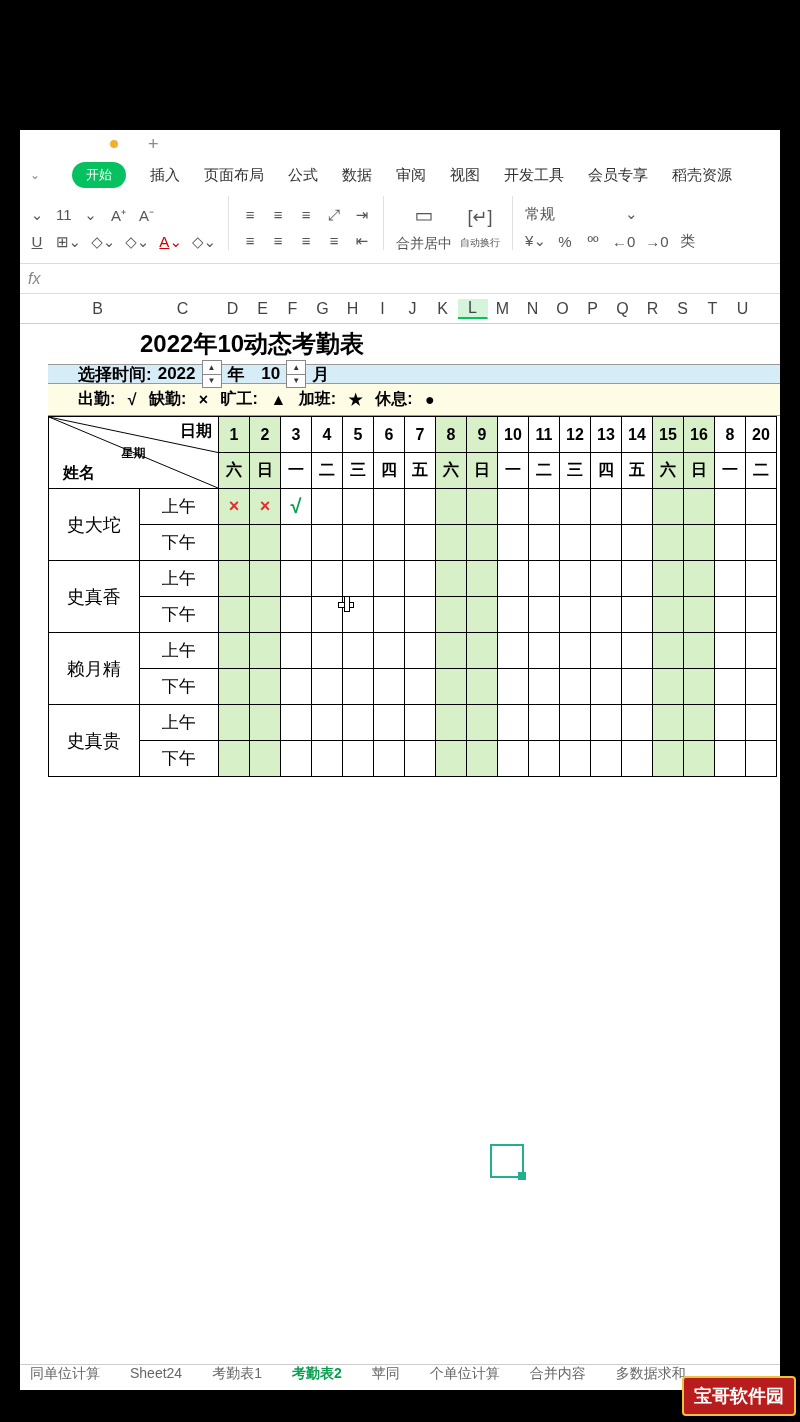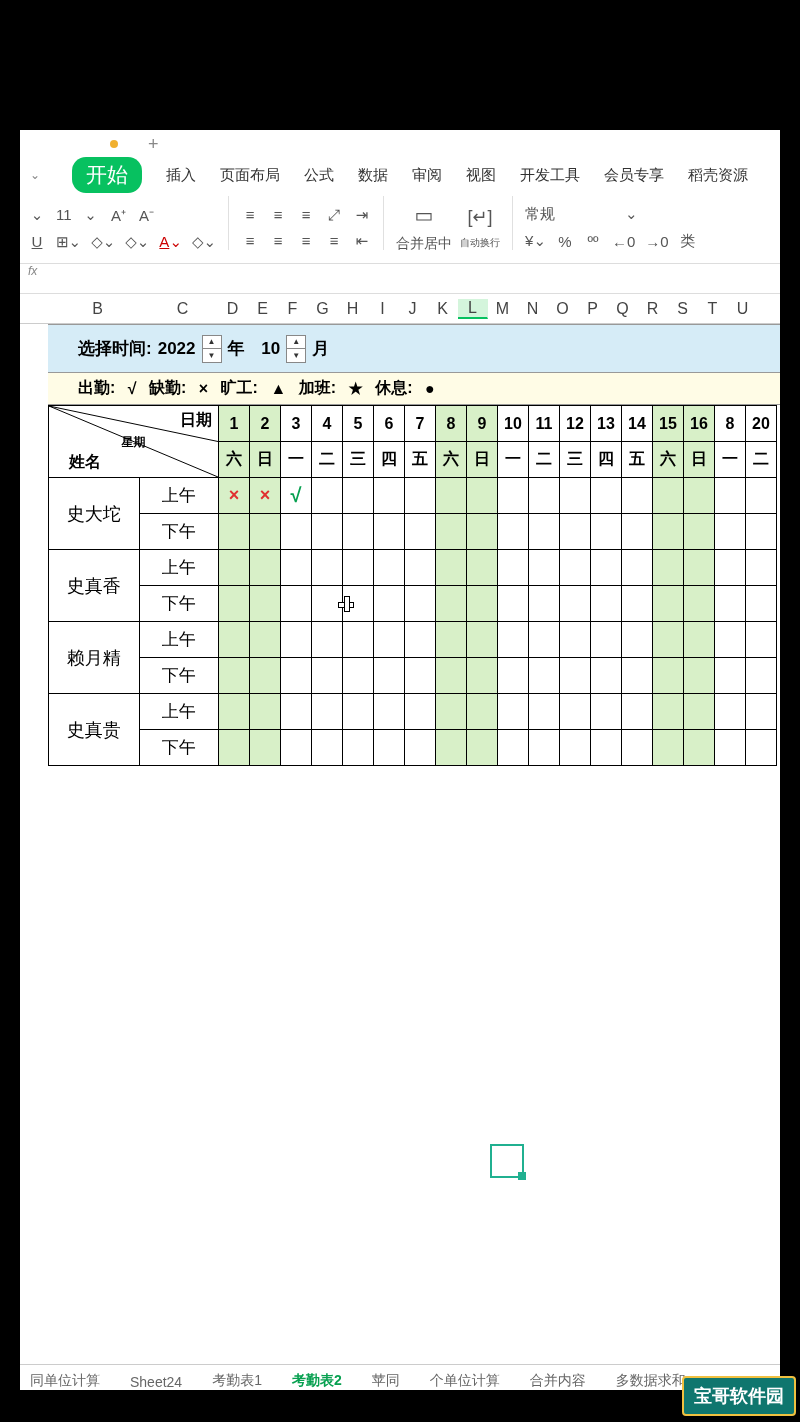--- a/index.html
+++ b/index.html
@@ -2,63 +2,63 @@
 <html><head>
 <meta charset="utf-8">
 <style>
 *{margin:0;padding:0;box-sizing:border-box;font-family:"Microsoft YaHei",Arial,sans-serif}
 body{background:#000;width:800px;height:1422px;overflow:hidden}
 .app{position:absolute;top:130px;left:20px;width:760px;height:1260px;background:#fff;overflow:hidden}
 .tabs-top{height:28px;display:flex;align-items:center;padding-left:90px;gap:30px}
 .dot{width:8px;height:8px;border-radius:50%;background:#f0b030}
 .plus{color:#888;font-size:18px;font-weight:300}
 .ribbon-tabs{height:34px;display:flex;align-items:center;gap:24px;padding-left:10px;font-size:15px;color:#333}
-.tab-start{background:#07c160;color:#fff;padding:4px 14px;border-radius:14px;font-size:21px}
+.tab-start{background:#07c160;color:#fff;padding:4px 14px;border-radius:14px;font-size:13px}
 .dd{color:#888;font-size:12px;margin-right:8px}
 .ribbon{height:72px;border-bottom:1px solid #ddd;padding:4px 8px;display:flex;align-items:flex-start;gap:8px;font-size:15px;color:#555;overflow:hidden}
 .rcol{display:flex;flex-direction:column;gap:8px;justify-content:center;height:100%}
 .rrow{display:flex;align-items:center;gap:10px;white-space:nowrap}
 .ic{display:inline-flex;align-items:center;justify-content:center;min-width:18px;color:#555}
 .sep{width:1px;height:54px;background:#e0e0e0;margin:0 4px}
-.fx-bar{height:30px;display:flex;align-items:flex-start;padding-left:8px;color:#888;font-style:italic;font-size:12px;border-bottom:1px solid #ddd}
+.fx-bar{height:30px;display:flex;align-items:center;padding-left:8px;color:#888;font-style:italic;font-size:16px;border-bottom:1px solid #ddd}
 .col-h{height:30px;display:flex;align-items:center;border-bottom:1px solid #ccc;font-size:16px;color:#444}
 .col-h div{text-align:center;border-right:1px solid transparent}
 .col-h .sel{background:#d4f5dc;border-bottom:2px solid #07c160}
 .sheet{position:relative}
 .title-row{height:40px;font-size:24px;font-weight:700;padding-left:120px;display:flex;align-items:center}
-.timesel{height:49px;background:#d6ecf7;display:flex;align-items:center;padding-left:30px;font-size:17px;font-weight:600;gap:6px;border-top:1px solid #999;border-bottom:1px solid #999;margin-left:28px}
+.timesel{height:20px;background:#d6ecf7;display:flex;align-items:center;padding-left:30px;font-size:17px;font-weight:600;gap:6px;border-top:1px solid #999;border-bottom:1px solid #999;margin-left:28px}
 .spinner{display:inline-flex;flex-direction:column;width:20px;height:28px;border:1px solid #888;background:#fff}
 .spinner span{flex:1;display:flex;align-items:center;justify-content:center;font-size:8px;color:#333;cursor:pointer}
 .spinner span:first-child{border-bottom:1px solid #888}
 .legend{height:32px;background:#fffce6;display:flex;align-items:center;padding-left:30px;font-size:16px;font-weight:600;gap:4px;border-bottom:1px solid #999;margin-left:28px}
 .grid{margin-left:28px;border-collapse:collapse}
 .grid td,.grid th{border:1px solid #000;text-align:center;font-size:16px;height:36px;padding:0}
 .grid .hdr{font-weight:600;background:#fff}
 .grid .diag{width:170px;position:relative;background:#fff}
 .grid .diag svg{position:absolute;top:0;left:0;width:100%;height:100%}
 .grid .diag .lab-date{position:absolute;top:4px;right:6px;font-size:16px;font-weight:600}
 .grid .diag .lab-week{position:absolute;top:28px;left:50%;transform:translateX(-50%);font-size:12px;font-weight:600}
-.grid .diag .lab-name{position:absolute;bottom:4px;left:20px;font-size:16px;font-weight:600}
+.grid .diag .lab-name{position:absolute;bottom:4px;left:14px;font-size:16px;font-weight:600}
 .grid .namecell{width:90px;font-size:18px;font-weight:500}
 .grid .apcell{width:79px;font-size:17px}
 .grid .dcell{width:31px}
 .grid .wk{background:#d8f0c8}
 .grid .x{color:#e03030;font-weight:700;font-size:18px}
 .grid .chk{color:#07a050;font-weight:700;font-size:20px}
 .cursor{position:absolute;width:16px;height:16px;pointer-events:none}
 .cursor::before,.cursor::after{content:"";position:absolute;background:#fff;border:1px solid #000}
 .cursor::before{width:14px;height:4px;top:6px;left:0}
 .cursor::after{width:4px;height:14px;top:0;left:6px}
 .bg-grid{position:absolute;top:490px;left:28px;right:0;bottom:28px;background-image:linear-gradient(#eee 1px,transparent 1px),linear-gradient(90deg,#eee 1px,transparent 1px);background-size:31px 36px}
 .subtitle{position:absolute;top:780px;left:180px;font-size:26px;font-weight:700;color:#1040c0}
 .sel-box{position:absolute;top:820px;left:470px;width:34px;height:34px;border:2px solid #20b090}
 .sel-box::after{content:"";position:absolute;right:-4px;bottom:-4px;width:8px;height:8px;background:#20b090}
-.sheet-tabs{position:absolute;bottom:0;left:0;right:0;height:26px;display:flex;align-items:flex-end;gap:30px;padding-left:10px;font-size:14px;color:#666;border-top:1px solid #ccc;background:#fff;overflow:hidden}
+.sheet-tabs{position:absolute;bottom:0;left:0;right:0;height:26px;display:flex;align-items:flex-start;gap:30px;padding-left:10px;font-size:14px;color:#666;border-top:1px solid #ccc;background:#fff;overflow:hidden}
 .sheet-tabs .act{color:#07a050;font-weight:600}
-.watermark{position:absolute;bottom:6px;right:4px;background:#0f766e;color:#fff;font-size:18px;font-weight:700;padding:6px 10px;border-radius:4px;border:2px solid #f0c040}
+.watermark{position:absolute;bottom:6px;right:4px;background:#b91c1c;color:#fff;font-size:18px;font-weight:700;padding:6px 10px;border-radius:4px;border:2px solid #f0c040}
 </style>
 </head>
 <body>
 
 <div class="app">
 <div class="tabs-top">
 <span class="dot"></span>
 <span class="plus">+</span>
 </div>
 <div class="ribbon-tabs">
@@ -158,20 +158,21 @@
       <div class="" style="width:30px">P</div>
       <div class="" style="width:30px">Q</div>
       <div class="" style="width:30px">R</div>
       <div class="" style="width:30px">S</div>
       <div class="" style="width:30px">T</div>
       <div class="" style="width:30px">U</div>
     </div>
 
 <div class="sheet">
 <div class="bg-grid"></div>
+<div class="title-row">2022年10动态考勤表</div>
 <div class="timesel">
 <span>选择时间:</span>
 <span>2022</span>
 <div class="spinner">
           <span>▲</span>
           <span>▼</span>
         </div>
 <span>年</span>&nbsp;
 <span>10</span>
 <div class="spinner">

